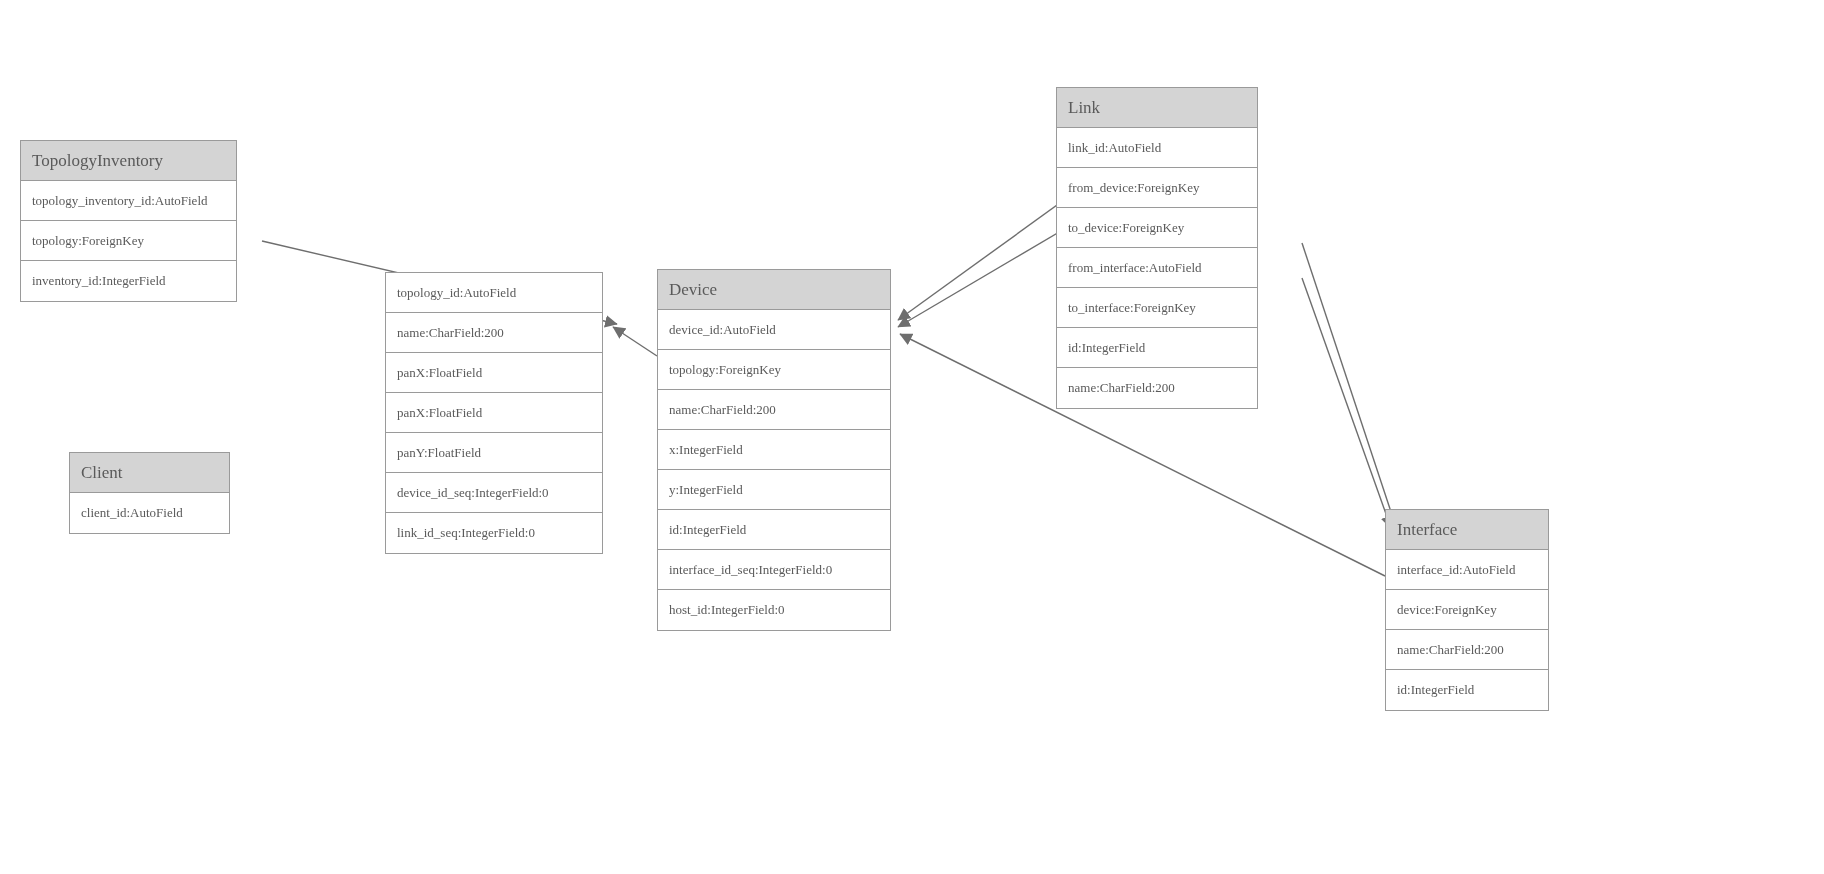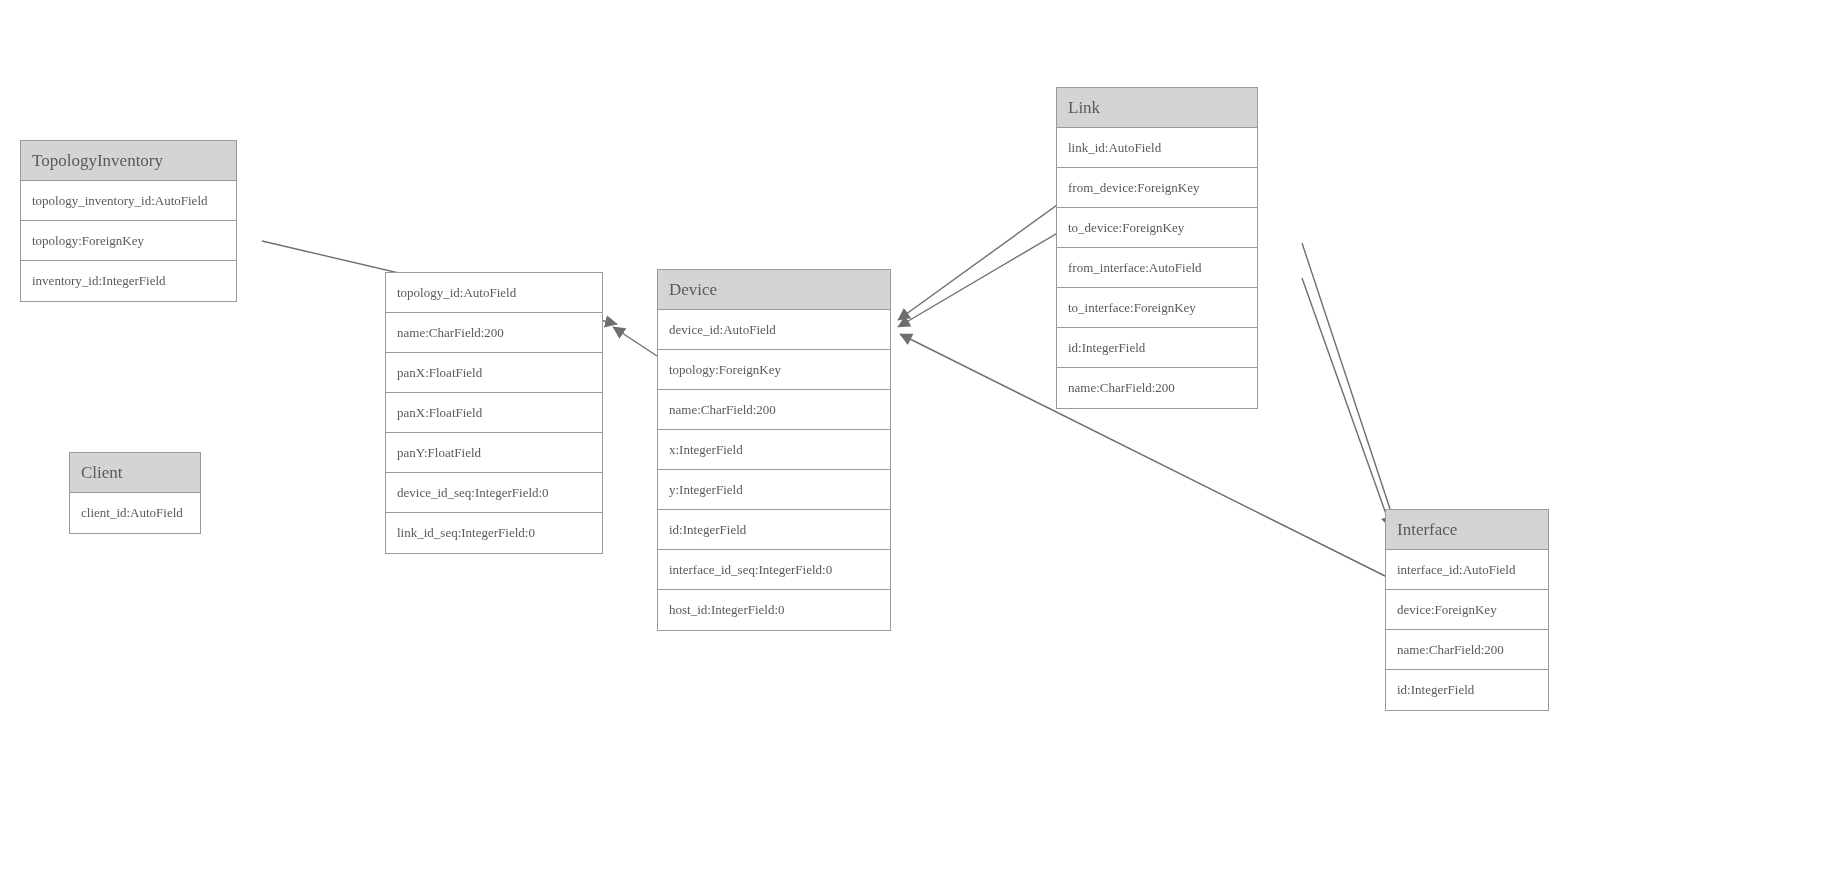--- a/index.html
+++ b/index.html
@@ -81,21 +81,21 @@
       </g>
   </svg>
 
   <div id="entity-layer">
       <div class="entity" style="left: 20px; top: 140px; width: 217px;">
         <div class="entity-header">TopologyInventory</div>
         <div class="entity-field">topology_inventory_id:AutoField</div>
         <div class="entity-field">topology:ForeignKey</div>
         <div class="entity-field">inventory_id:IntegerField</div>
       </div>
-      <div class="entity" style="left: 69px; top: 452px; width: 132px;">
+      <div class="entity" style="left: 69px; top: 452px; width: 161px;">
         <div class="entity-header">Client</div>
         <div class="entity-field">client_id:AutoField</div>
       </div>
       <div class="entity" style="left: 385px; top: 272px; width: 218px;">
         <div class="entity-field">topology_id:AutoField</div>
         <div class="entity-field">name:CharField:200</div>
         <div class="entity-field">panX:FloatField</div>
         <div class="entity-field">panX:FloatField</div>
         <div class="entity-field">panY:FloatField</div>
         <div class="entity-field">device_id_seq:IntegerField:0</div>

